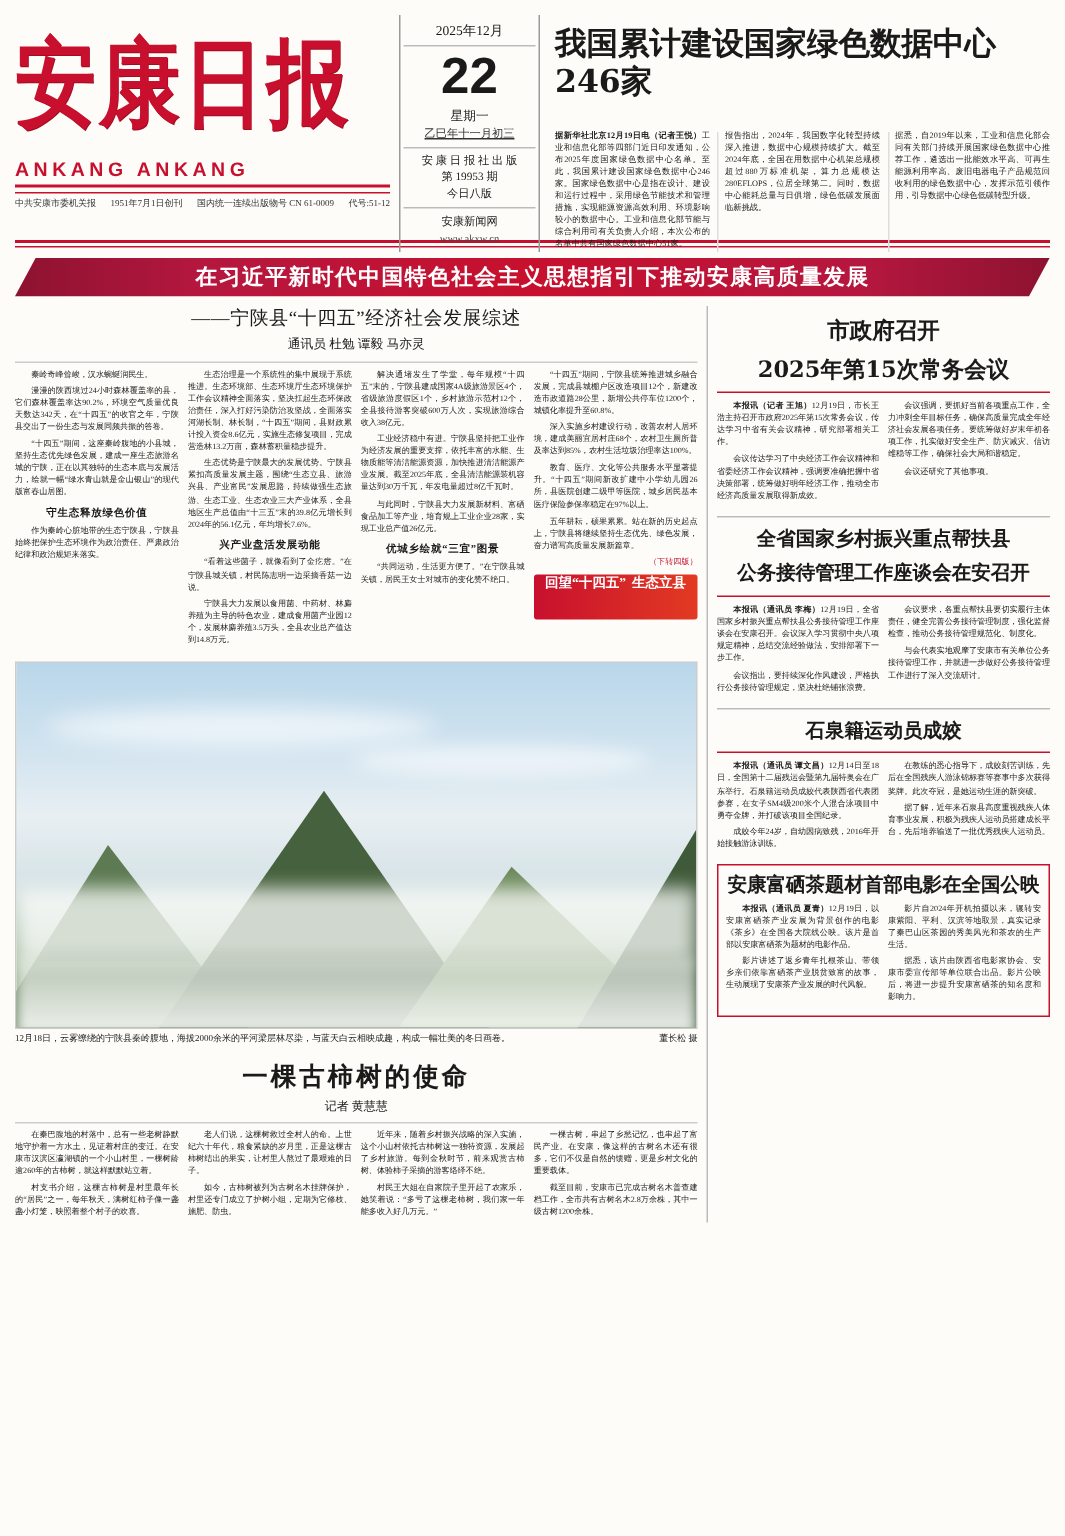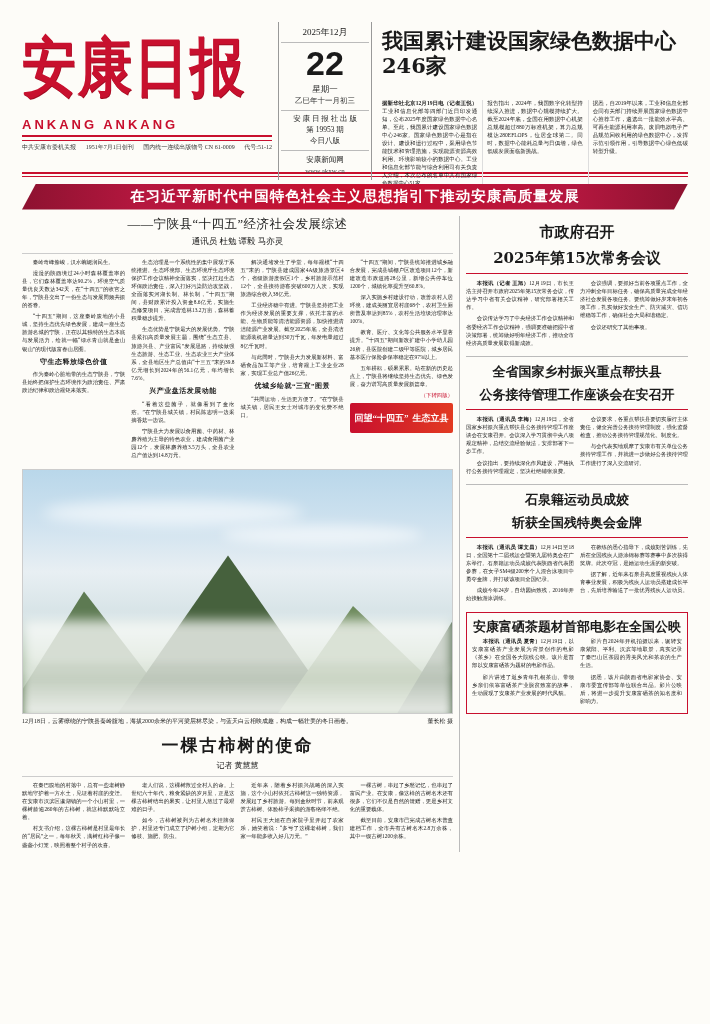--- a/index.html
+++ b/index.html
@@ -1,21 +1,21 @@
 <!DOCTYPE html>
 <html><head>
 <meta charset="utf-8">
 <style>
   html,body{margin:0;padding:0;}
   body{
     width:710px;height:1024px;background:#fdfcf8;
     font-family:"Liberation Serif", serif;
     color:#1a1a1a;overflow:hidden;position:relative;
   }
-  .page{width:710px;height:1024px;position:relative;padding:12px;box-sizing:border-box;}
+  .page{width:710px;height:1024px;position:relative;padding:0;box-sizing:border-box;}
 
   
   .masthead{display:flex;align-items:flex-start;padding:6px 10px 0 10px;height:160px;box-sizing:border-box;}
   .logo-block{width:250px;flex:0 0 250px;position:relative;}
   .logo-title{
     font-family:"DejaVu Serif", serif;
     font-size:54px;font-weight:bold;color:#c8102e;letter-spacing:2px;
     line-height:1.05;margin-top:16px;
     text-shadow:0.5px 0.5px 0 #a00c22;
     transform:scaleY(1.18);transform-origin:left top;
@@ -28,21 +28,21 @@
   .logo-sub{font-size:8.5px;color:#222;line-height:1.5;}
   .logo-meta{font-size:6px;color:#333;margin-top:2px;border-top:1px solid #c8102e;padding-top:2px;display:flex;justify-content:space-between;}
 
   .date-block{
     flex:0 0 88px;width:88px;border-left:1px solid #999;border-right:1px solid #999;
     margin:4px 6px 0 6px;padding:4px 2px;text-align:center;font-size:8px;line-height:1.5;
   }
   .date-ym{font-size:9px;border-bottom:1px solid #bbb;padding-bottom:2px;}
   .date-day{font-size:34px;font-weight:bold;line-height:1;margin:3px 0;font-family:"Liberation Sans",sans-serif;}
   .date-week{font-size:8.5px;}
-  .date-lunar{font-size:7.5px;color:#333;}
+  .date-lunar{font-size:7.5px;color:#333;text-decoration:underline;}
   .date-pub{font-size:7.5px;border-top:1px solid #bbb;margin-top:3px;padding-top:2px;}
   .date-issue{font-size:7.5px;}
   .date-pages{font-size:7.5px;}
   .date-agency{font-size:7.5px;margin-top:4px;border-top:1px solid #bbb;padding-top:3px;}
   .date-url{font-size:7px;color:#444;}
 
   .head-news{flex:1;padding-left:4px;}
   .head-headline{
     font-size:21px;font-weight:bold;letter-spacing:0px;line-height:1.2;
     margin:10px 0 22px 0;font-family:"DejaVu Serif",serif;
@@ -83,21 +83,21 @@
   .cols4{display:flex;gap:6px;font-size:5.4px;line-height:1.5;text-align:justify;}
   .cols4 .col{flex:1;}
   .cols4 p{margin:0 0 3px 0;text-indent:2em;}
   .sec-h{font-weight:bold;font-size:7px;text-align:center;margin:4px 0 3px 0;letter-spacing:0.5px;}
 
   .jump{color:#c8102e;font-size:5.4px;}
 
   
   .badge{
     margin-top:4px;height:30px;background:linear-gradient(90deg,#c8102e,#e23a22);
-    color:#fff;display:flex;align-items:center;justify-content:center;gap:4px;
+    color:#fff;display:flex;justify-content:center;gap:4px;
     border-radius:2px;font-size:9px;font-weight:bold;line-height:1.15;text-align:center;
   }
   .badge .b1{font-size:9px;}
 
   
   .photo-wrap{margin-top:7px;}
   .photo{
     width:100%;height:245px;border:1px solid #ccc;box-sizing:border-box;position:relative;overflow:hidden;
     background:linear-gradient(#b9d7ea 0%,#cfe2ef 22%,#e8eff3 42%,#d6e3e6 60%,#9fb89a 78%,#6e8a63 100%);
   }
@@ -286,21 +286,20 @@
         </div>
         <div class="col">
           <p>会议要求，各重点帮扶县要切实履行主体责任，健全完善公务接待管理制度，强化监督检查，推动公务接待管理规范化、制度化。</p>
           <p>与会代表实地观摩了安康市有关单位公务接待管理工作，并就进一步做好公务接待管理工作进行了深入交流研讨。</p>
         </div>
       </div>
 
       <div class="r-rule-gray"></div>
 
       <div class="r-title sm">石泉籍运动员成姣</div>
-      <div class="r-title sm">斩获全国残特奥会金牌</div>
       <div class="r-rule"></div>
       <div class="cols2">
         <div class="col">
           <p><span class="src">本报讯（通讯员 谭文昌）</span><span>12月14日至18日，全国第十二届残运会暨第九届特奥会在广东举行。石泉籍运动员成姣代表陕西省代表团参赛，在女子SM4级200米个人混合泳项目中勇夺金牌，并打破该项目全国纪录。</span></p>
           <p>成姣今年24岁，自幼因病致残，2016年开始接触游泳训练。</p>
         </div>
         <div class="col">
           <p>在教练的悉心指导下，成姣刻苦训练，先后在全国残疾人游泳锦标赛等赛事中多次获得奖牌。此次夺冠，是她运动生涯的新突破。</p>
           <p>据了解，近年来石泉县高度重视残疾人体育事业发展，积极为残疾人运动员搭建成长平台，先后培养输送了一批优秀残疾人运动员。</p>
         </div>

